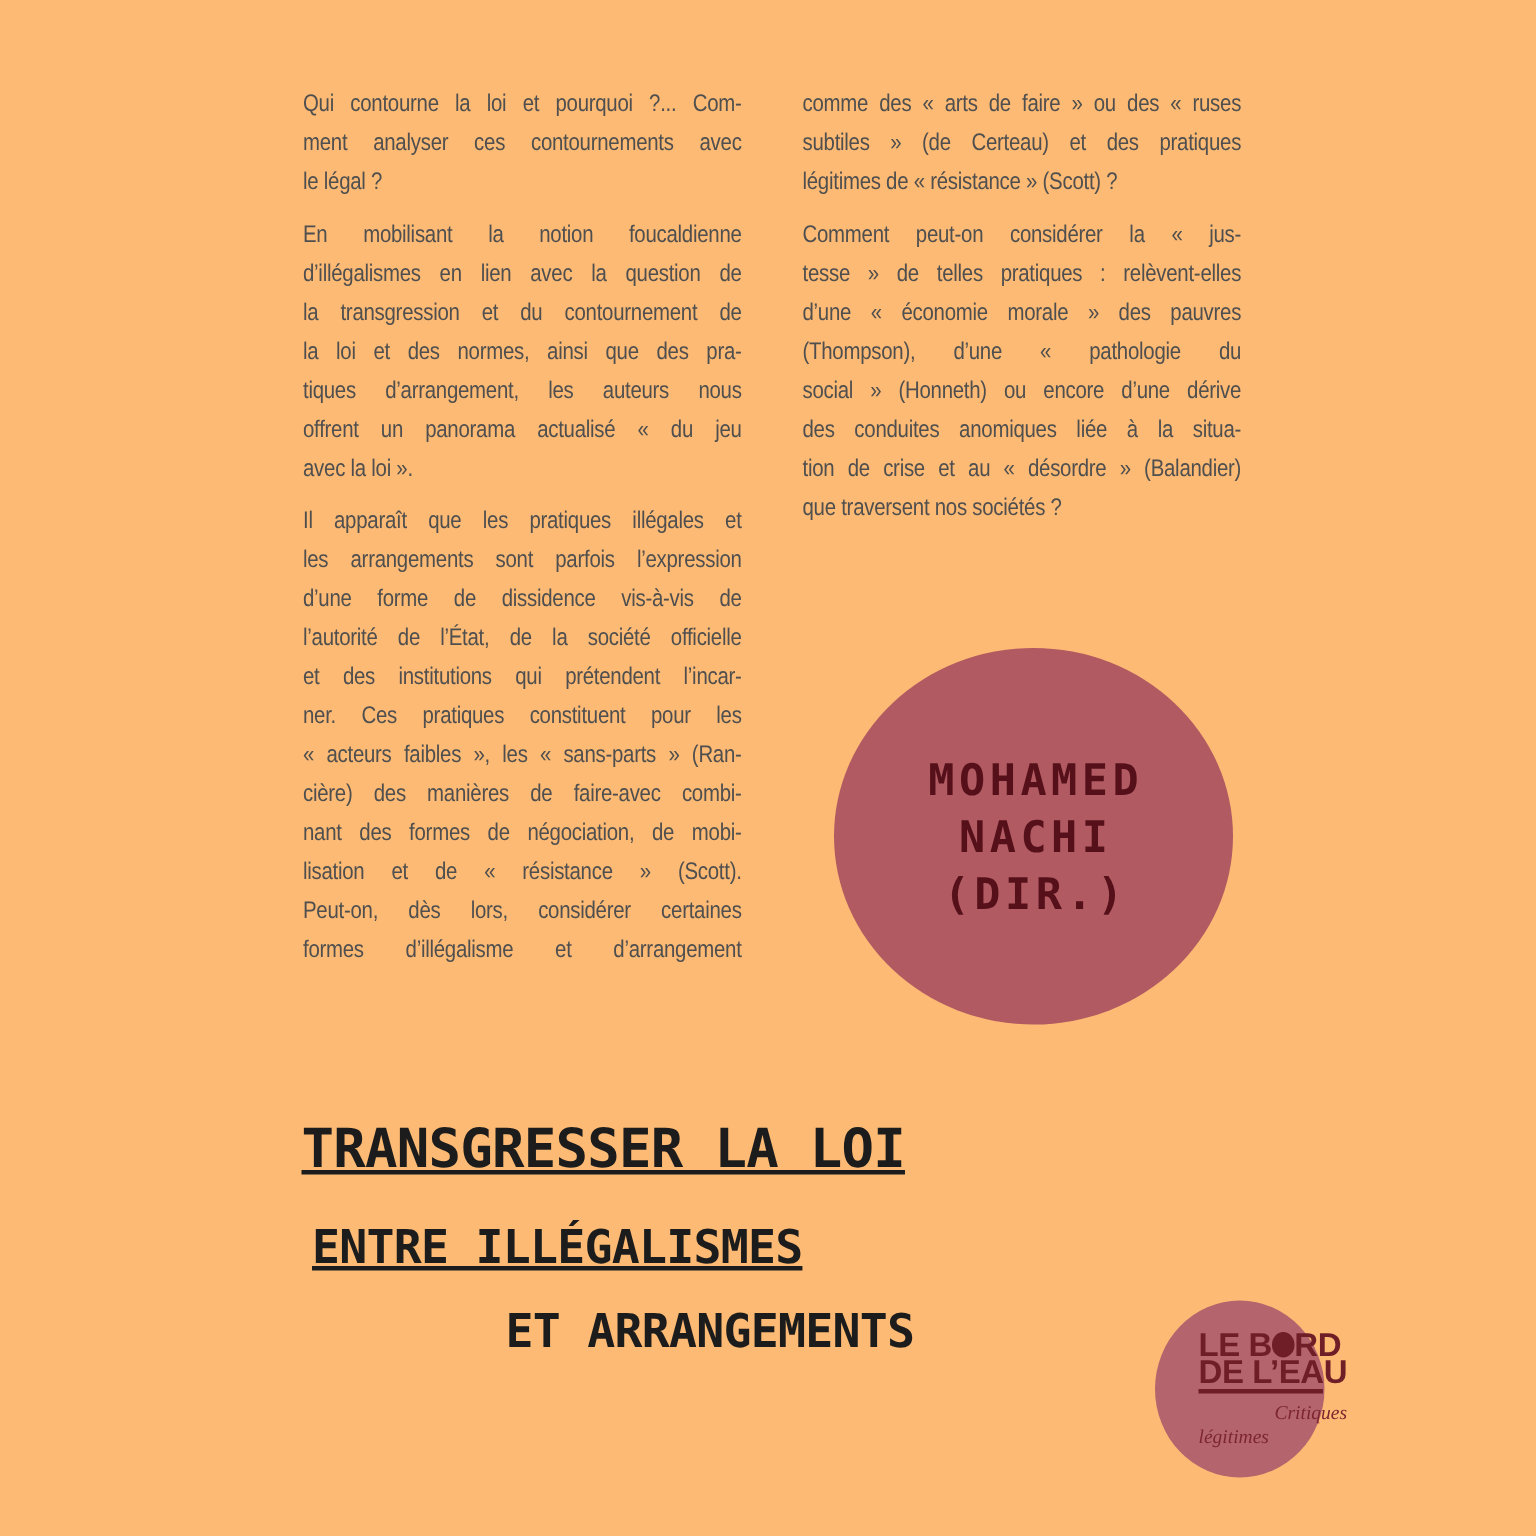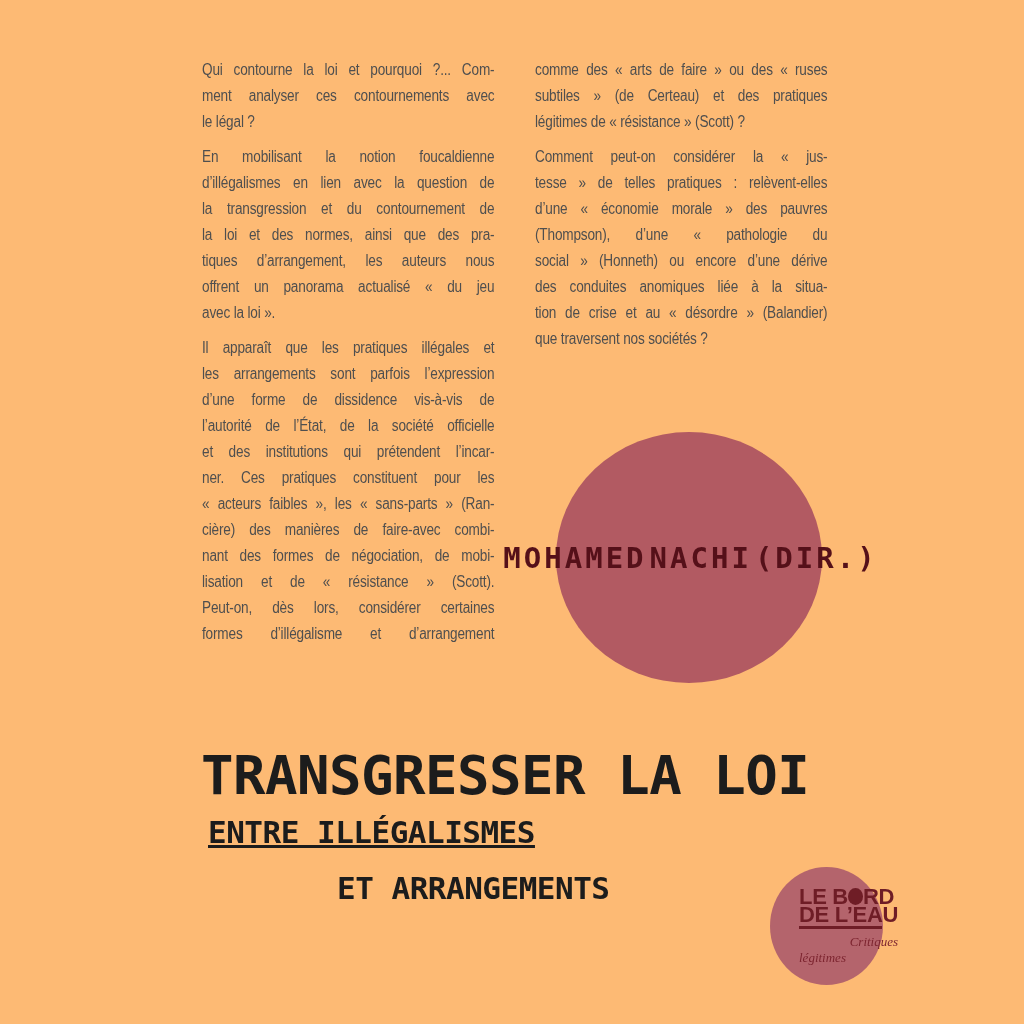--- a/index.html
+++ b/index.html
@@ -32,44 +32,45 @@
   }
   .line.end{text-align-last:left;}
 
   
   .author-circle{
     position:absolute;
     left:556px;top:432px;
     width:266px;height:251px;
     border-radius:50%;
     background:var(--author-fill,#b25a62);
-    display:flex;flex-direction:row;
+    display:flex;flex-direction:column;
     align-items:center;justify-content:center;
   }
   .author-line{
     font-family:"DejaVu Sans Mono",monospace;
     font-weight:bold;
     font-size:29px;
     line-height:38px;
     letter-spacing:3px;
     text-indent:3px;
     color:var(--author-text,#551019);
   }
 
   
   .main-title{
     position:absolute;
     left:201px;top:749px;
     font-family:"DejaVu Sans Mono",monospace;
     font-weight:bold;
-    font-size:54px;
+    font-size:36px;
     line-height:1;
     letter-spacing:-0.5px;
     color:var(--title-text,#1c1c1c);
     white-space:nowrap;
+    text-decoration:underline;
   }
   .subtitle-1,.subtitle-2{
     position:absolute;
     font-family:"DejaVu Sans Mono",monospace;
     font-weight:bold;
     font-size:31px;
     line-height:1;
     letter-spacing:-0.5px;
     color:var(--title-text,#1c1c1c);
     white-space:nowrap;

